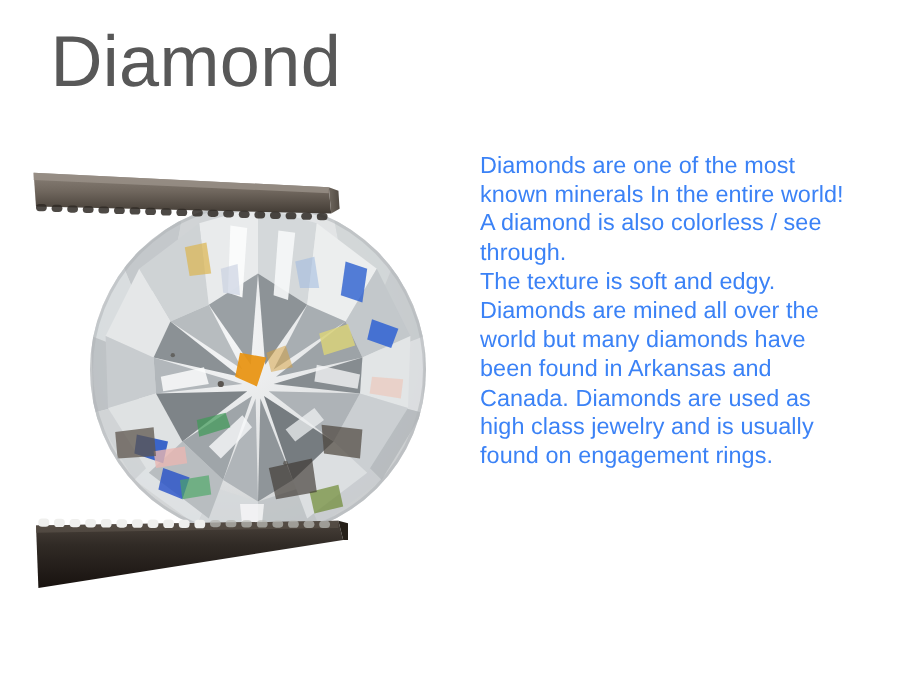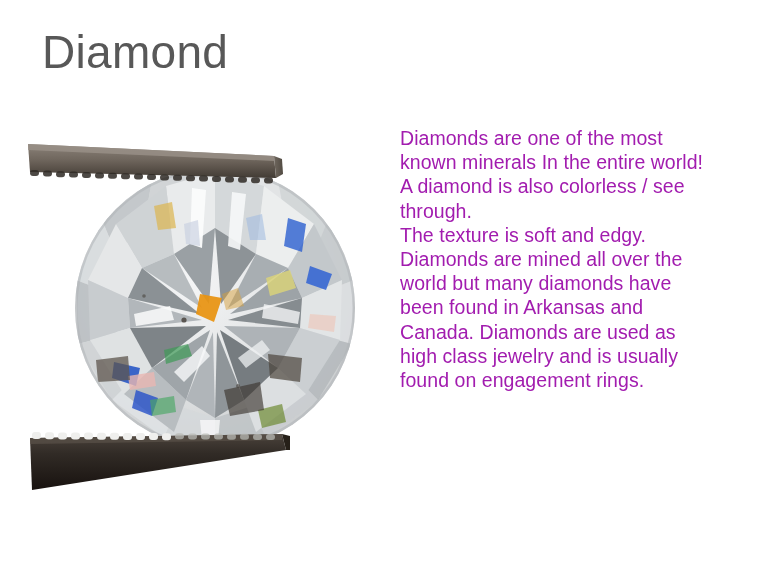--- a/index.html
+++ b/index.html
@@ -16,38 +16,38 @@
     height: 561px;
     background: #ffffff;
     overflow: hidden;
   }
 
   
   .slide-title {
     position: absolute;
     left: 42px;
     top: 16px;
-    font-size: 46px;
+    font-size: 60px;
     line-height: 72px;
     font-weight: 300;
     letter-spacing: 0.3px;
     color: #585858;
     white-space: nowrap;
   }
 
   
   .body-text {
     position: absolute;
     left: 400px;
     top: 126px;
     width: 318px;
     font-size: 19.5px;
     line-height: 24.2px;
     font-weight: 400;
-    color: #a21caf;
+    color: #3b82f6;
     letter-spacing: 0.05px;
     white-space: pre-wrap;
   }
 
   
   .photo {
     position: absolute;
     left: 24px;
     top: 128px;
     width: 340px;

